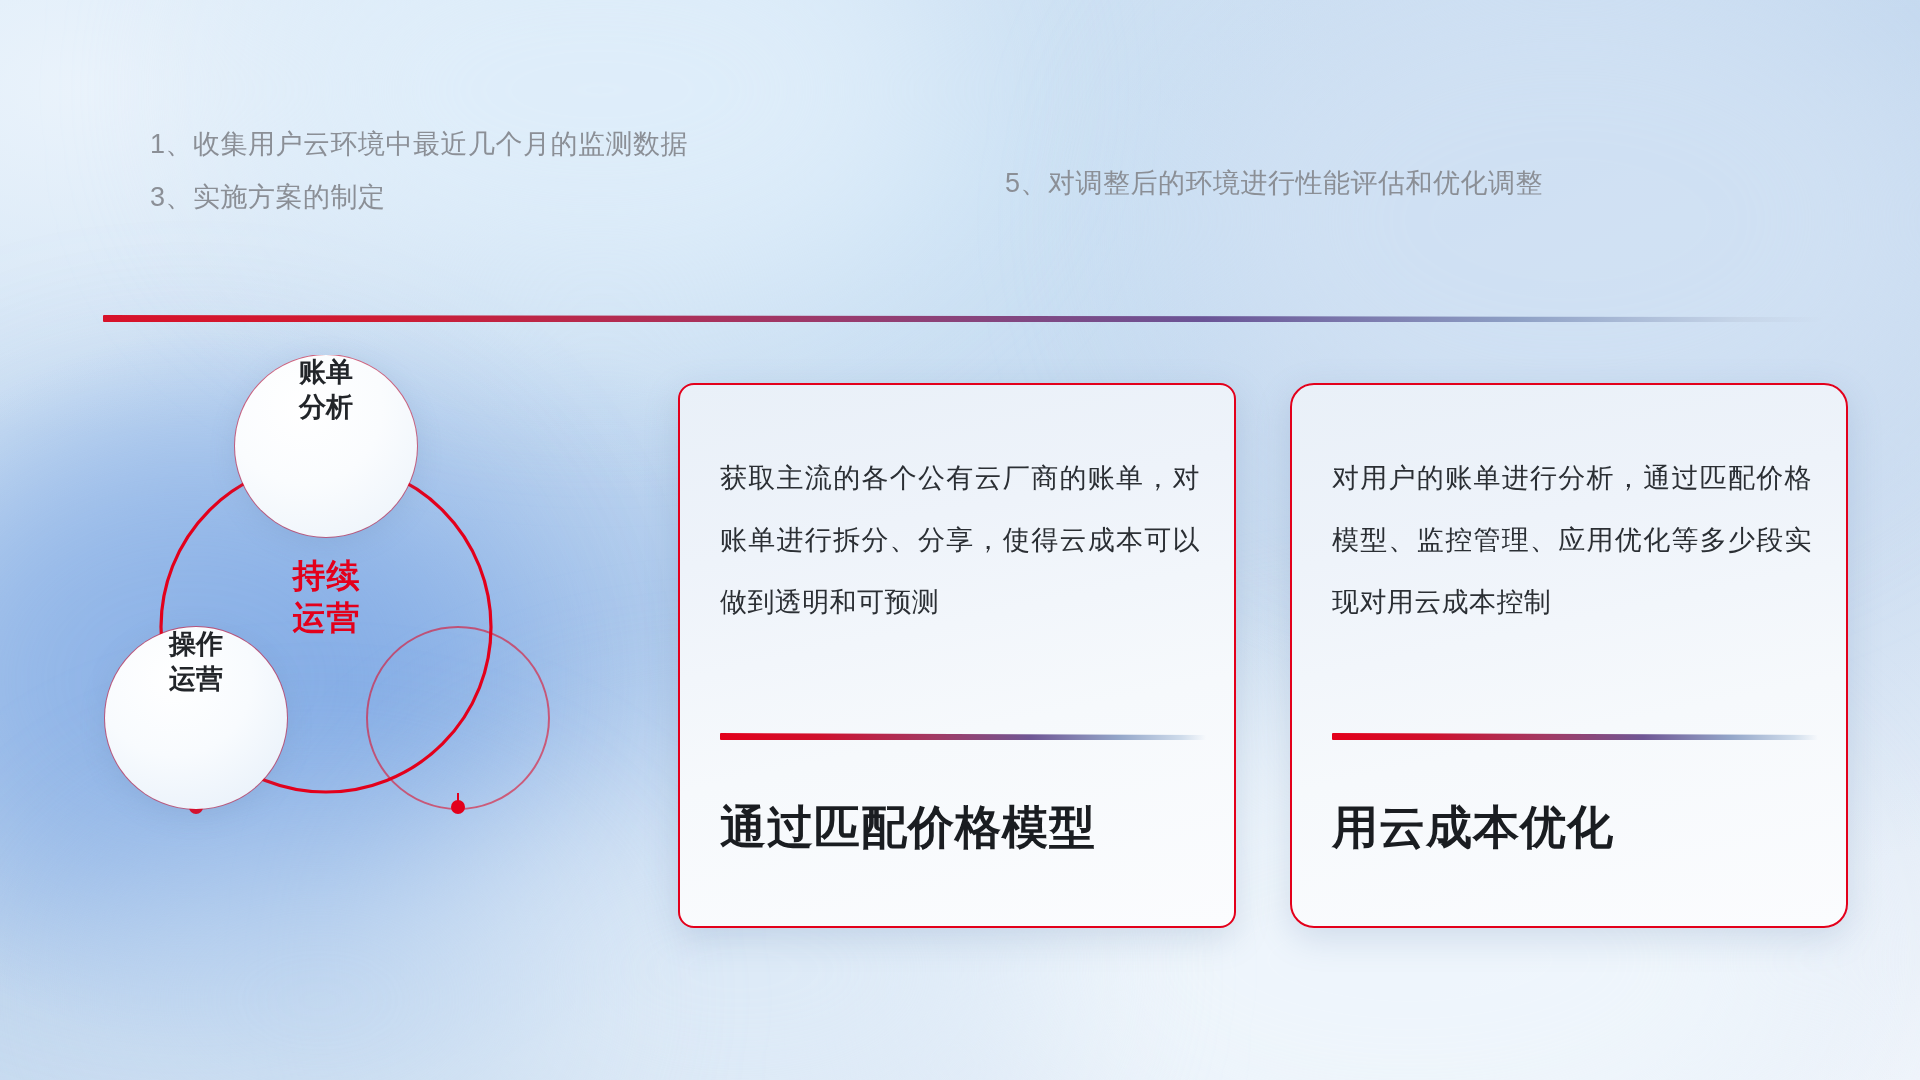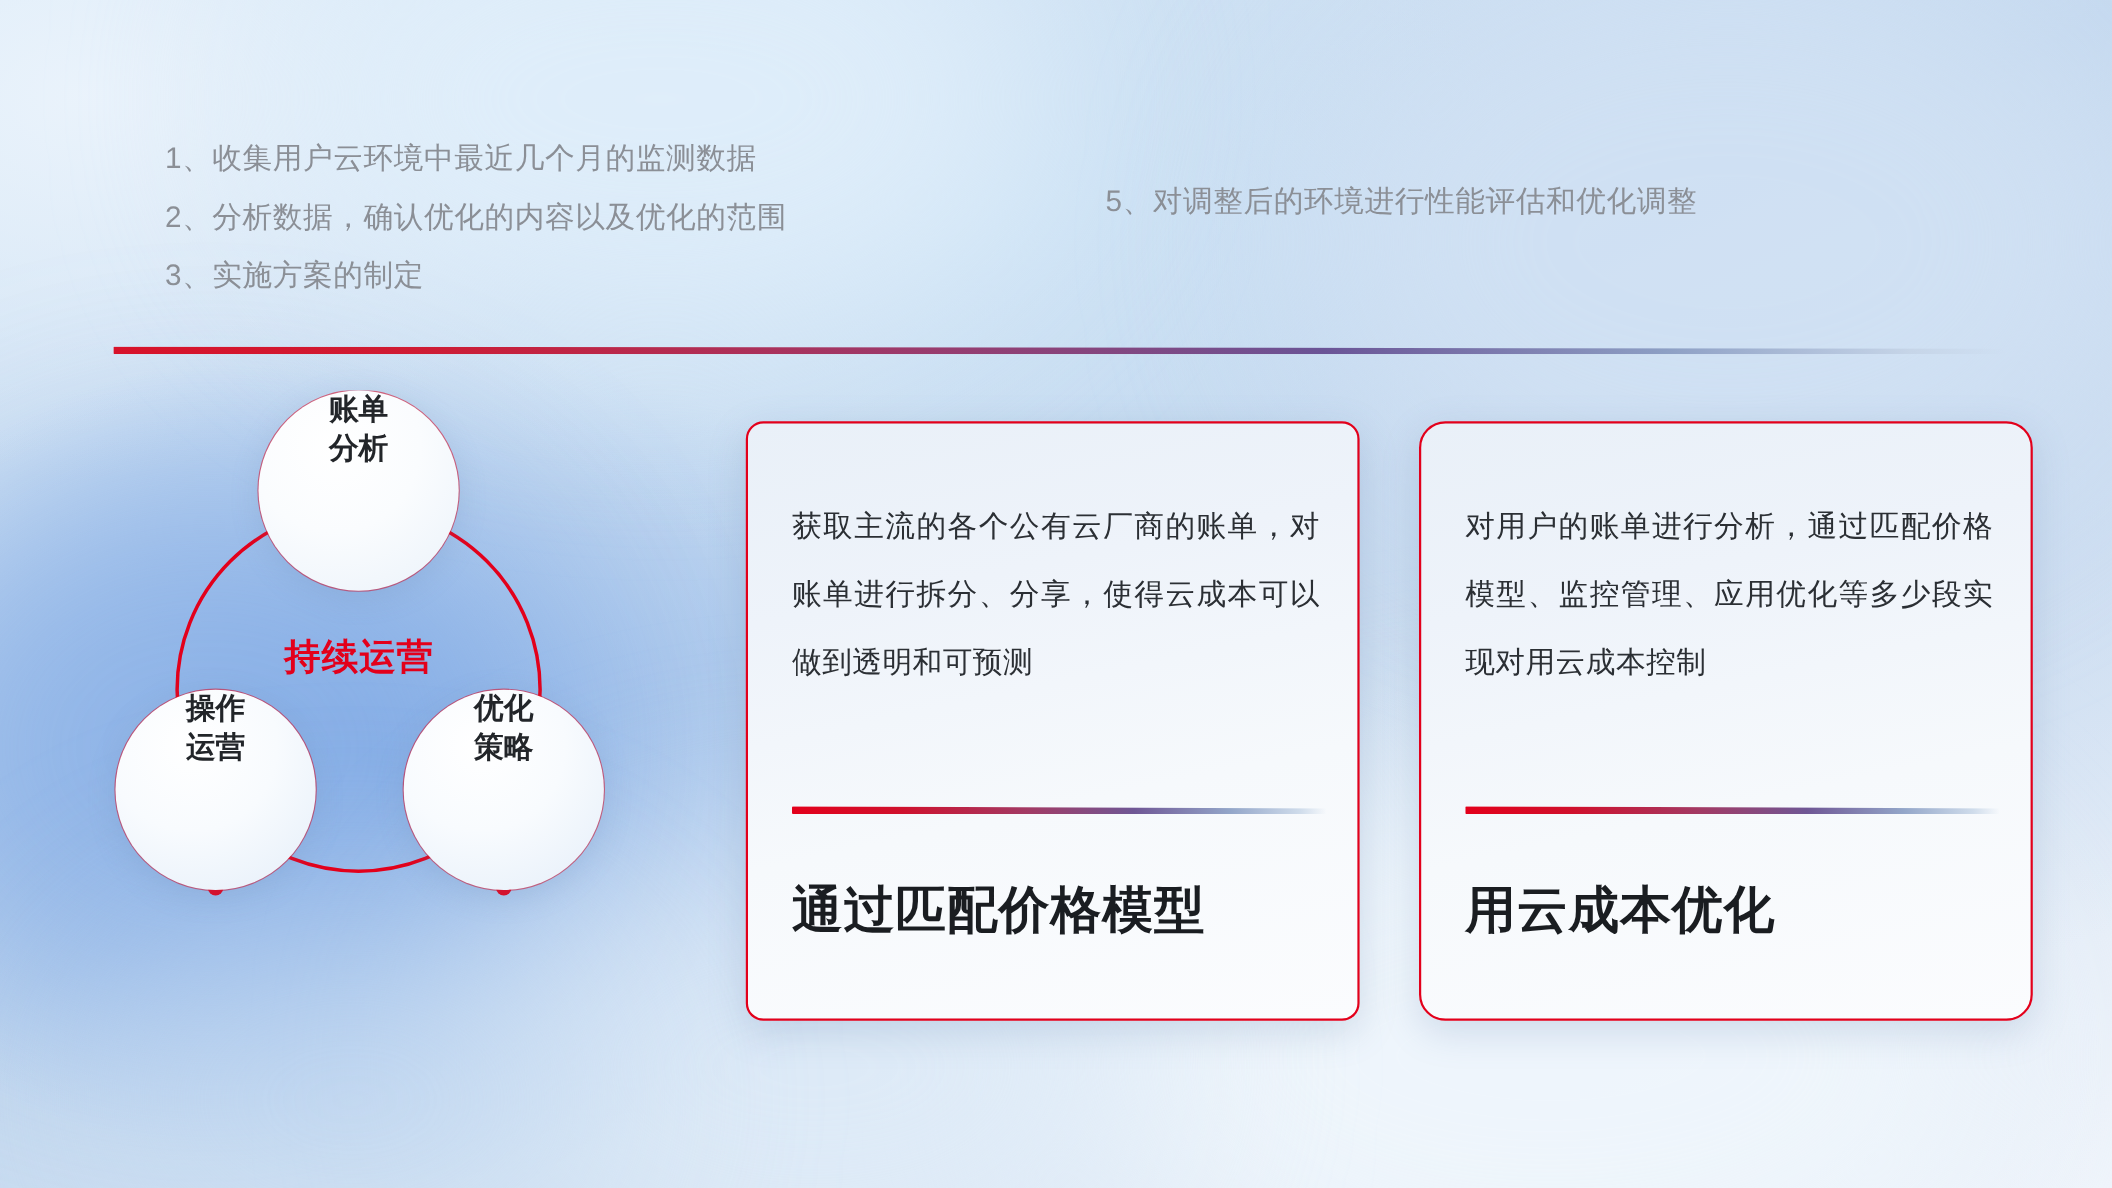--- a/index.html
+++ b/index.html
@@ -89,21 +89,21 @@
     left: 10px; top: 272px; width: 182px; height: 182px;
     background: radial-gradient(circle at 38% 28%, #ffffff 0%, #f8fbfe 45%, #e4eef9 100%);
   }
   .vcircle.right {
     left: 272px; top: 272px; width: 182px; height: 182px;
     background: radial-gradient(circle at 38% 28%, #ffffff 0%, #f8fbfe 45%, #e4eef9 100%);
   }
   .venn-center {
     position: absolute;
     left: 150px; top: 182px; width: 163px; height: 120px;
-    display: flex; flex-direction: row;
+    display: flex; flex-direction: column;
     align-items: center; justify-content: center;
     color: #e3001b;
     font-weight: 800;
     font-size: 33px;
     line-height: 42px;
     letter-spacing: 1px;
     text-align: center;
   }
 
   
@@ -162,21 +162,20 @@
 
   <div class="blob b1"></div>
   <div class="blob b2"></div>
   <div class="blob b3"></div>
   <div class="blob b4"></div>
   <div class="blob b5"></div>
   <div class="blob b6"></div>
 
   <div class="bullets left">
     <span class="row">1、收集用户云环境中最近几个月的监测数据</span>
-    <span class="row">2、分析数据，确认优化的内容以及优化的范围</span>
     <span class="row">3、实施方案的制定</span>
   </div>
 
   <div class="bullets right">
     <span class="row">5、对调整后的环境进行性能评估和优化调整</span>
   </div>
 
   <div class="top-rule"></div>
 
   <div class="venn">
@@ -200,24 +199,20 @@
     <div class="vcircle top">
       <span>账单</span>
       <span>分析</span>
     </div>
 
     <div class="vcircle left">
       <span>操作</span>
       <span>运营</span>
     </div>
 
-    <div class="vcircle right">
-      <span>优化</span>
-      <span>策略</span>
-    </div>
 
     <div class="venn-center">
       <span>持续</span>
       <span>运营</span>
     </div>
   </div>
 
   <div class="card one">
     <div class="card-body">获取主流的各个公有云厂商的账单，对账单进行拆分、分享，使得云成本可以做到透明和可预测</div>
     <div class="card-rule"></div>

